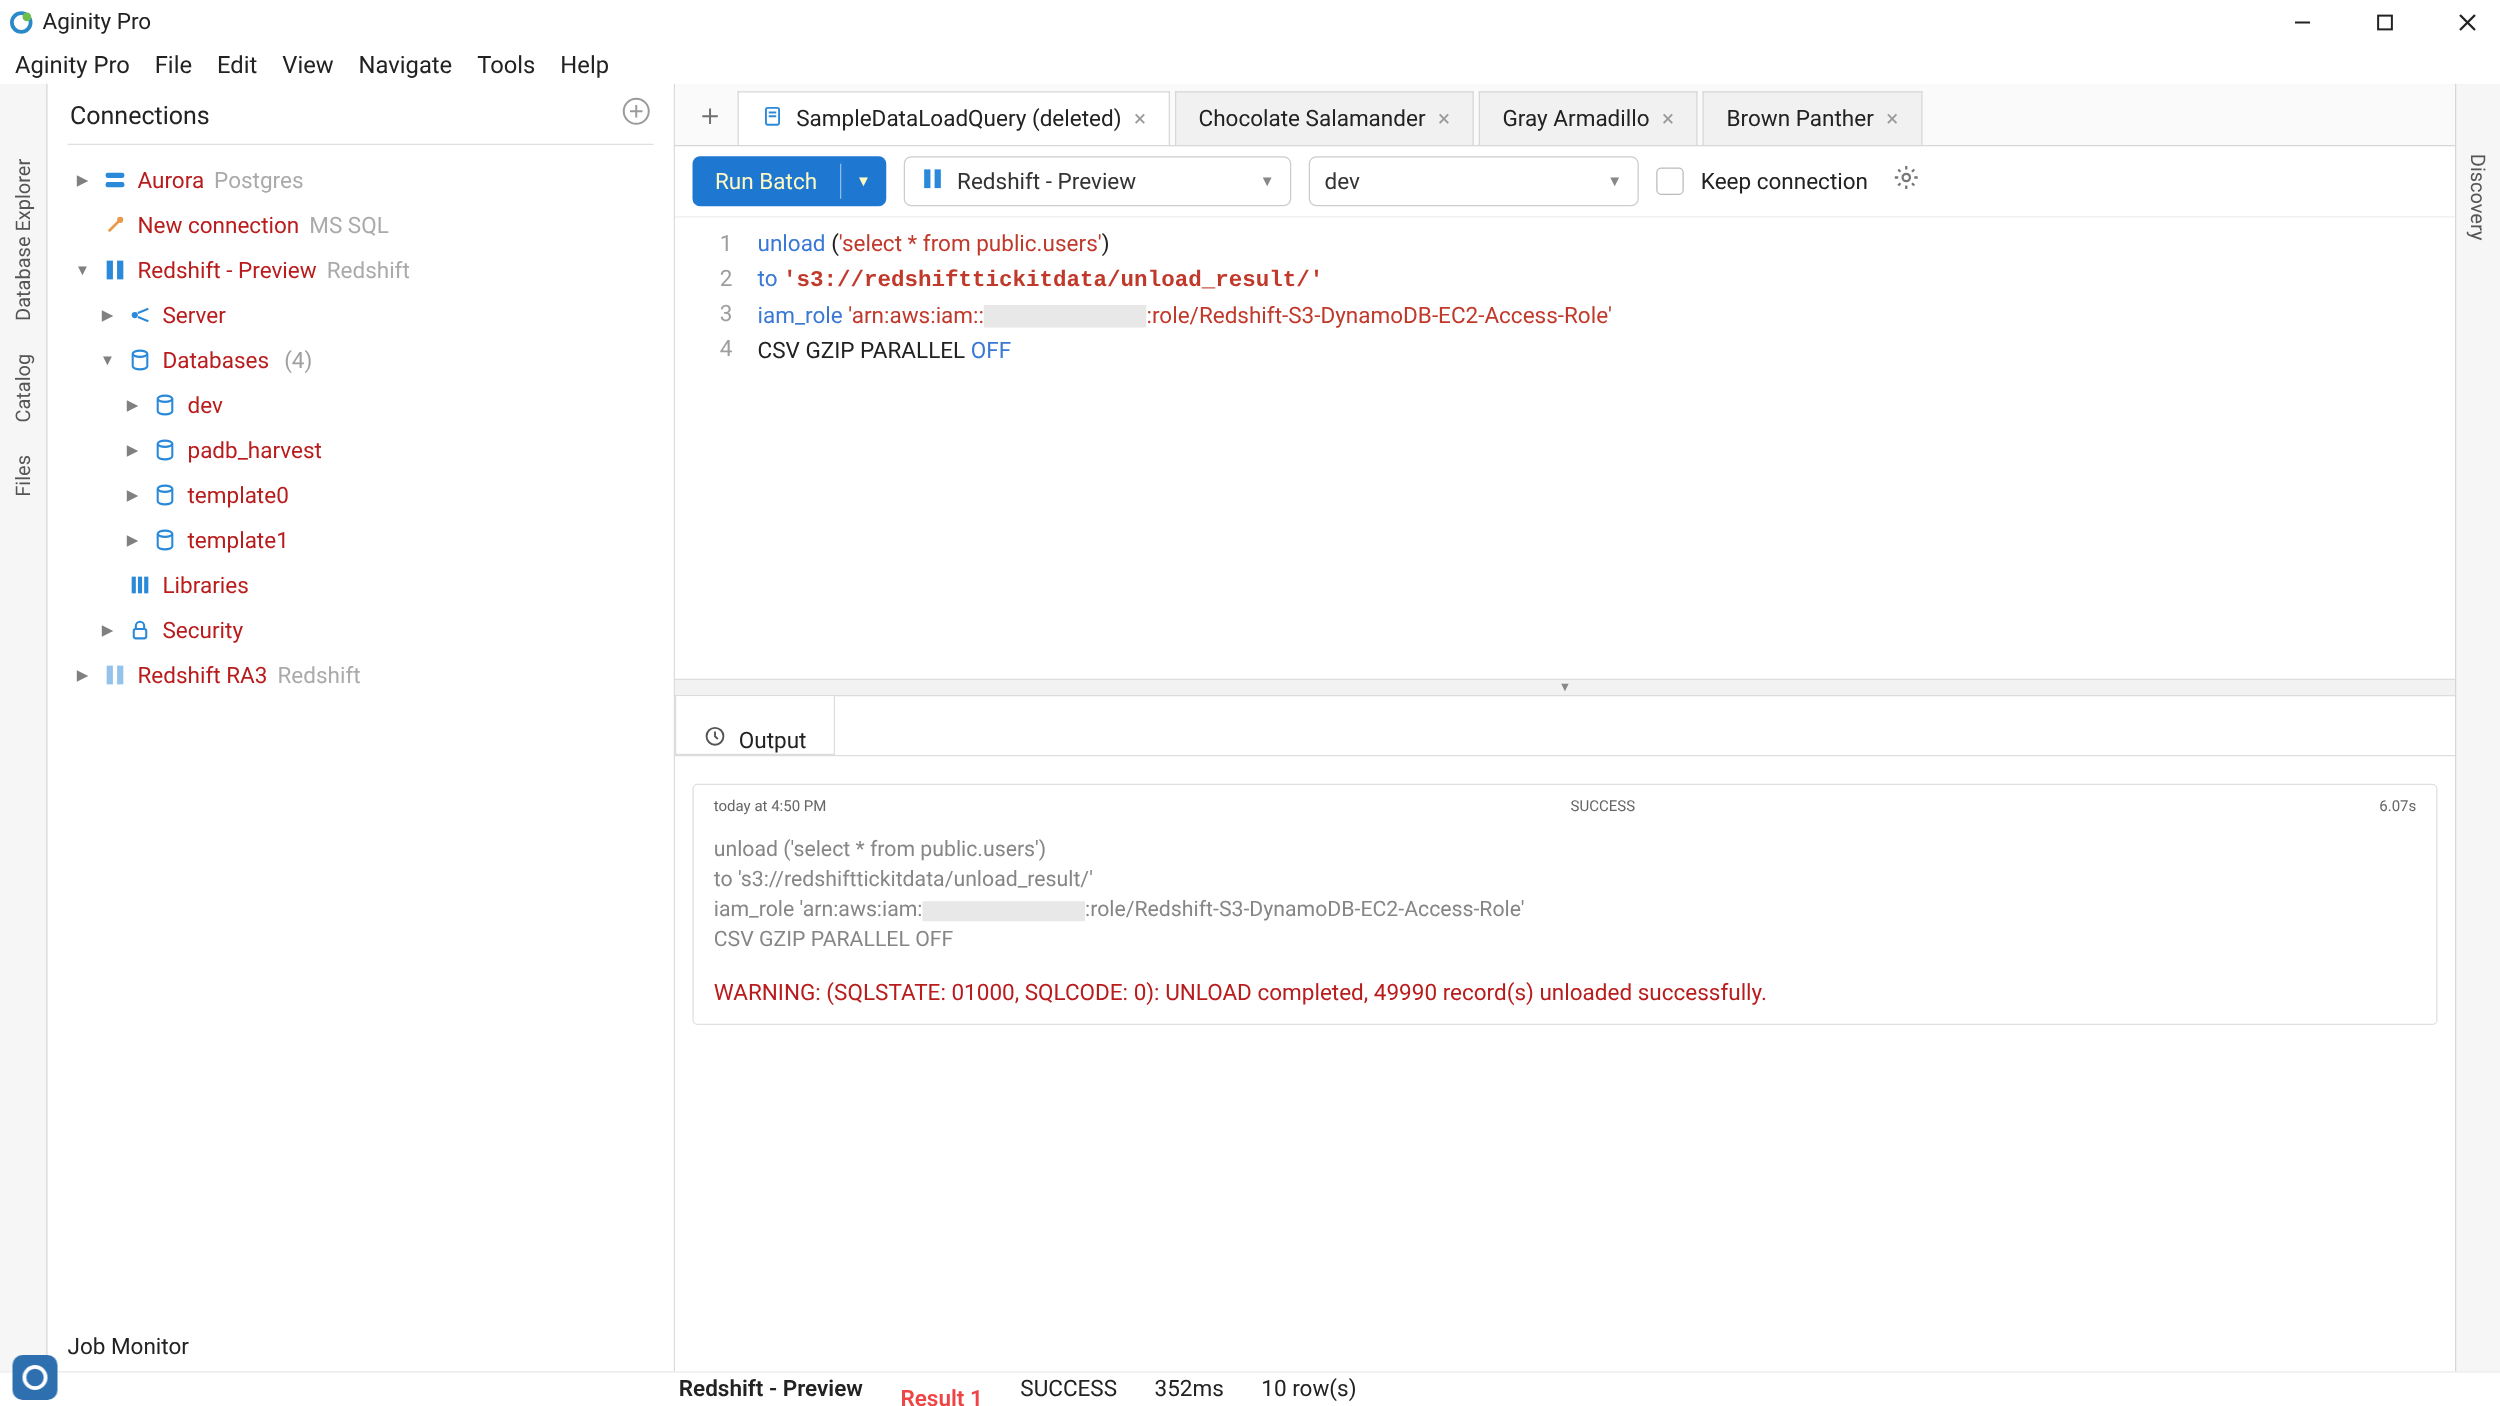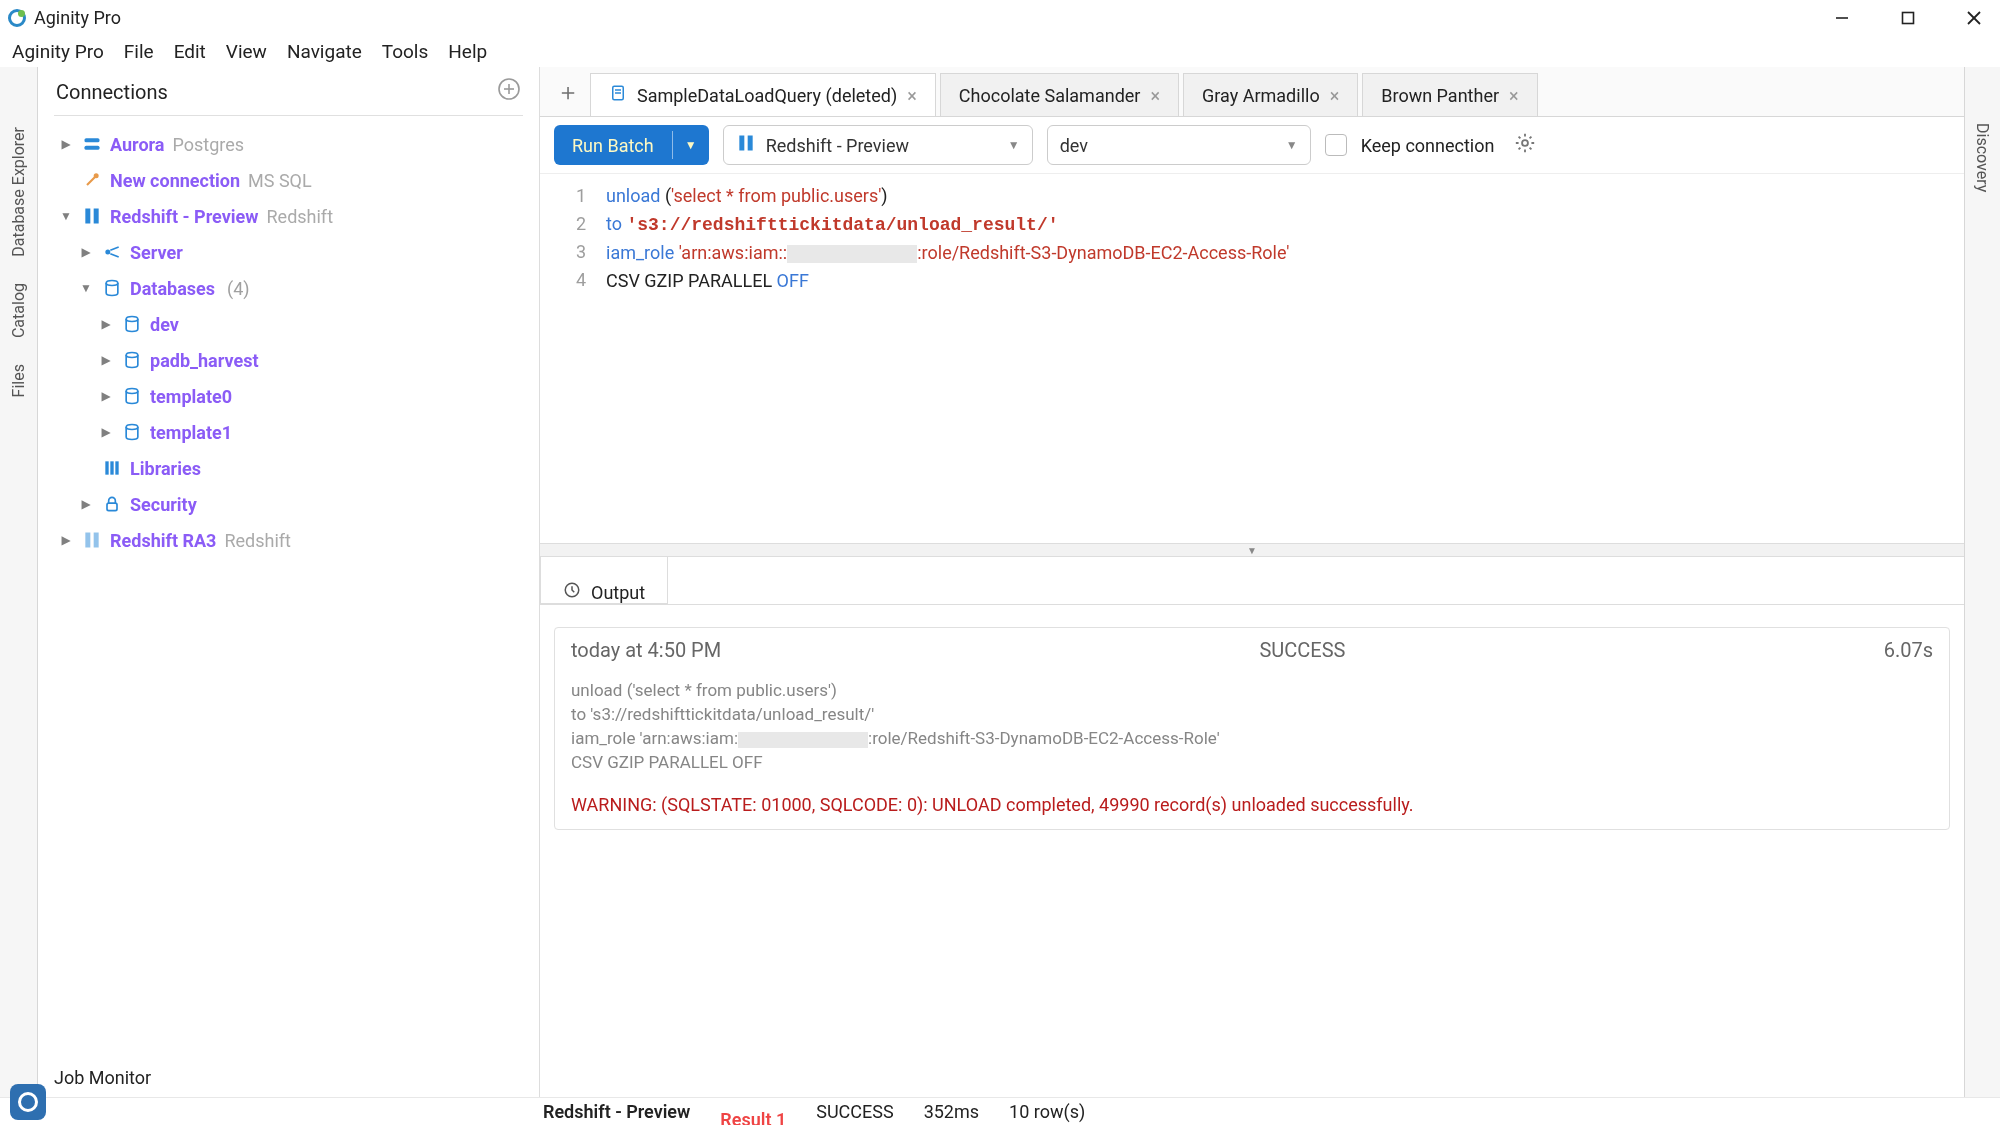--- a/index.html
+++ b/index.html
@@ -21,21 +21,21 @@
 .sidebar{width:502px;border-right:1px solid #ddd;display:flex;flex-direction:column;}
 .sidebar-header{display:flex;align-items:center;justify-content:space-between;padding:10px 18px 8px 18px;}
 .sidebar-header .title{font-size:20px;}
 .sidebar-header .addbtn{color:#9a9a9a;font-size:24px;cursor:pointer;}
 .sidebar .divider{height:1px;background:#e0e0e0;margin:0 16px 10px 16px;}
 .tree{padding:0 8px;font-size:18px;}
 .tree-row{display:flex;align-items:center;height:36px;cursor:pointer;}
 .tree-row .caret{width:16px;text-align:center;color:#808080;font-size:12px;}
 .tree-row .caret.placeholder{visibility:hidden;}
 .tree-row .icon{width:20px;height:20px;display:inline-flex;align-items:center;justify-content:center;margin:0 8px;}
-.tree-row .label{color:#8b5cf6;font-weight:bold;}
+.tree-row .label{color:#b91c1c;}
 .tree-row .sublabel{color:#aaa;margin-left:8px;}
 .tree-row .count{color:#a0a0a0;margin-left:12px;}
 .ind-1{padding-left:12px;}
 .ind-2{padding-left:32px;}
 .ind-3{padding-left:52px;}
 .icon-blue{color:#2a89d8;}
 .icon svg{width:20px;height:20px;}
 .sidebar-footer{margin-top:auto;height:40px;display:flex;align-items:center;padding:0 16px;font-size:18px;}
 .main{flex:1;display:flex;flex-direction:column;background:#fff;}
 .tabbar{height:50px;display:flex;align-items:stretch;border-bottom:1px solid #d7d7d7;background:#fafafa;padding-left:6px;}
@@ -62,21 +62,21 @@
 .codearea{flex:1;padding:8px 0 0 8px;white-space:pre;}
 .codearea .kw{color:#3a78d6;}
 .codearea .str{color:#c0392b;}
 .codearea .bold{font-weight:600;font-family:Liberation Mono, monospace;}
 .codearea .redact{background:#e8e8e8;display:inline-block;height:18px;vertical-align:middle;}
 .splitter{height:14px;background:#f2f2f2;border-top:1px solid #ddd;border-bottom:1px solid #ddd;display:flex;align-items:center;justify-content:center;color:#888;font-size:10px;cursor:row-resize;}
 .bottomtabs{height:48px;display:flex;align-items:stretch;border-bottom:1px solid #ddd;}
 .bottomtabs .btab{display:flex;align-items:flex-end;gap:10px;padding:0 22px;border:1px solid #ddd;border-top:none;background:#fff;margin-top:0;cursor:pointer;font-size:18px;}
 .outputpane{flex:1;padding:22px 14px;overflow:auto;}
 .outcard{border:1px solid #e0e0e0;border-radius:4px;}
-.outcard-head{display:flex;align-items:center;padding:10px 16px;font-size:20px;color:#666;}
+.outcard-head{display:flex;align-items:center;padding:10px 16px;font-size:12px;color:#666;}
 .outcard-head .status{flex:1;text-align:center;}
 .outcard-head .right{text-align:right;}
 .outcard-body{padding:6px 16px 14px 16px;font-family:"Consolas","Courier New",monospace;font-size:17px;line-height:24px;color:#868686;}
 .outcard-body .redact{background:#e8e8e8;display:inline-block;height:16px;vertical-align:middle;}
 .outcard-warn{padding:6px 16px 14px 16px;font-size:18px;color:#b91c1c;}
 .statusbar{height:28px;display:flex;align-items:center;gap:30px;padding:0 14px 0 543px;font-size:18px;border-top:1px solid #e8e8e8;}
 .statusbar .sb1{font-weight:600;}
 .statusbar .sb2{font-weight:600;color:#ef4444;margin-top:16px;}
 .floaticon{position:fixed;left:10px;bottom:5px;width:36px;height:36px;background:#2e6fb0;border-radius:8px;display:flex;align-items:center;justify-content:center;color:#fff;font-size:18px;}
 .floaticon::after{content:"";width:14px;height:14px;border:3px solid #fff;border-radius:50%;}

